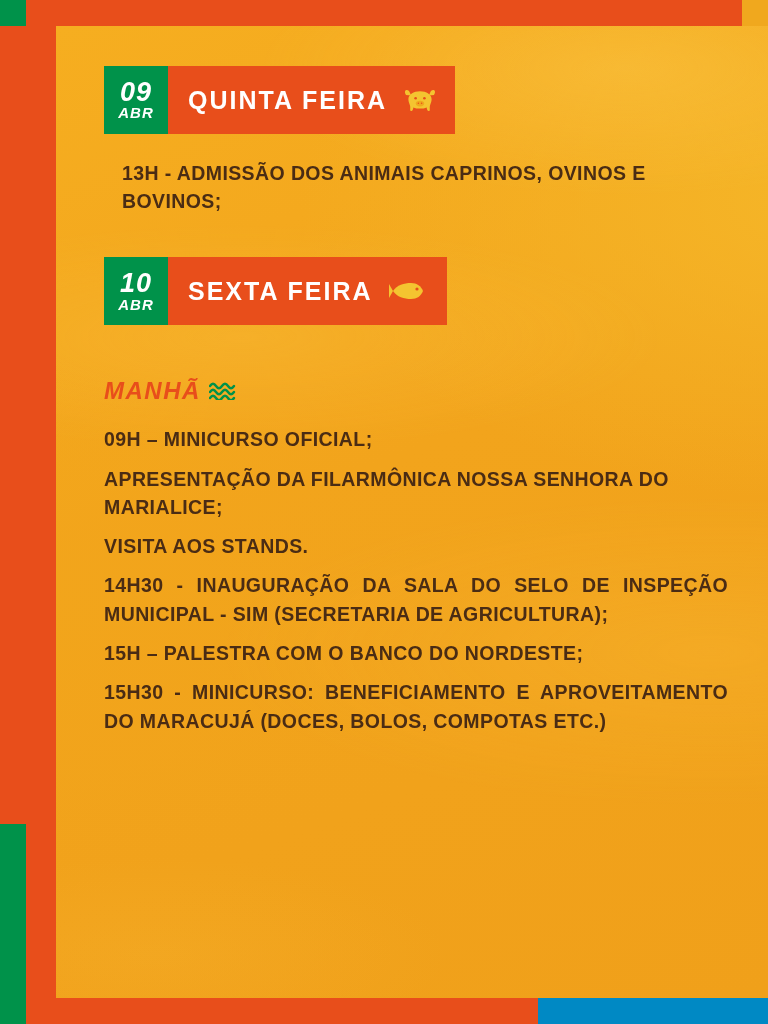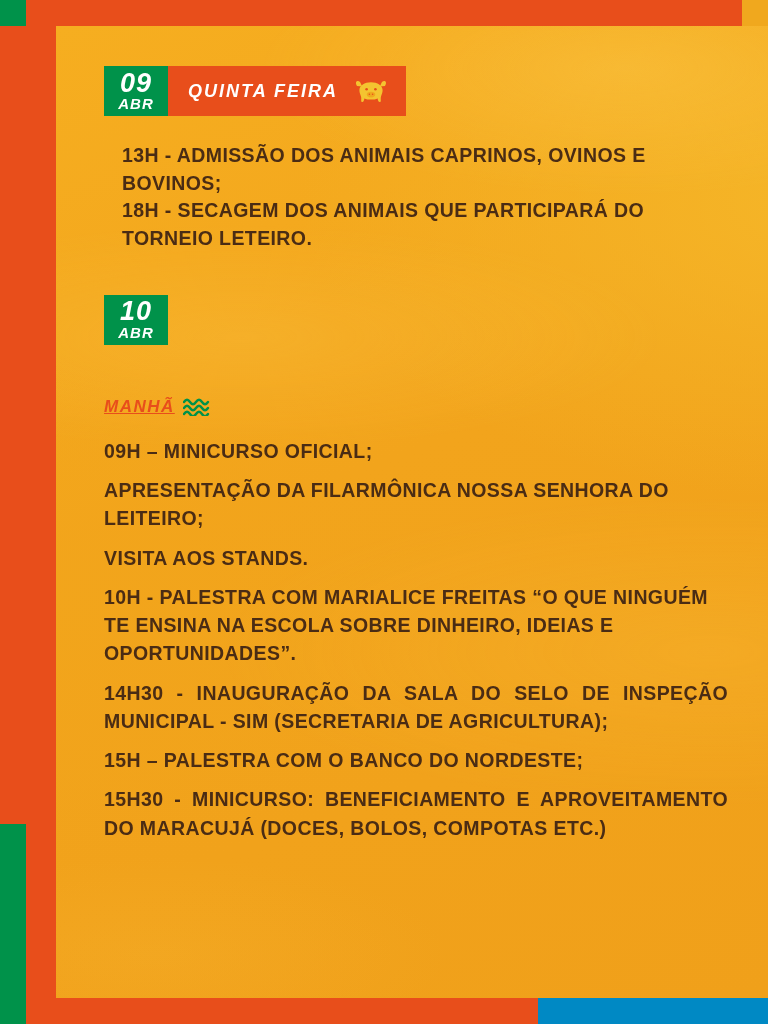--- a/index.html
+++ b/index.html
@@ -77,21 +77,21 @@
   .content {
     position: relative;
     padding: 40px 40px 0 48px;
     z-index: 2;
   }
 
   
   .day-banner {
     display: inline-flex;
     align-items: stretch;
-    height: 50px;
+    height: 68px;
     margin-bottom: 26px;
     justify-content: center;
   }
   .day-banner .date-box {
     background: #00924a;
     color: #ffffff;
     padding: 4px 14px 4px 14px;
     display: flex;
     flex-direction: column;
     align-items: center;
@@ -114,23 +114,22 @@
   }
   .day-banner .day-name-box {
     background: #e84e1b;
     color: #ffffff;
     display: flex;
     align-items: center;
     gap: 16px;
     padding: 0 18px 0 20px;
   }
   .day-banner .day-name {
-    font-size: 18px;
-    font-weight: 800;
-    font-style: italic;
+    font-size: 25px;
+    font-weight: 800;
     letter-spacing: 2px;
     white-space: nowrap;
   }
   .day-icon { display: flex; align-items: center; }
 
   
   .schedule {
     color: #4a2c14;
     font-size: 19.5px;
     font-weight: 700;
@@ -139,29 +138,28 @@
   }
   .schedule .line {
     margin-bottom: 2px;
   }
   .block-tight .line { margin-bottom: 0px; line-height: 1.42; }
   .block-loose .line { margin-bottom: 11px; line-height: 1.45; }
   .just .line { text-align: justify; }
 
   .section-label {
     color: #e84e1b;
-    font-size: 17px;
+    font-size: 24px;
     font-weight: 800;
     font-style: italic;
     letter-spacing: 1.5px;
     display: flex;
     align-items: center;
     gap: 8px;
     margin: 26px 0 20px 0;
-    text-decoration: underline;
   }
 
   .day-block { margin-bottom: 30px; }
   .pad-left { padding-left: 18px; }
 
   .wave-icon { display: inline-flex; }
 </style>
 </head>
 <body>
 
@@ -192,49 +190,57 @@
                 <ellipse cx="17" cy="15.6" rx="4.2" ry="2.8" fill="#f0a81e"></ellipse>
                 <circle cx="15.4" cy="15.3" r=".75" fill="#e84e1b"></circle>
                 <circle cx="18.6" cy="15.3" r=".75" fill="#e84e1b"></circle>
               </svg>
             </span>
           </div>
         </div>
 
         <div class="schedule block-tight pad-left">
           <div class="line">13H - ADMISSÃO DOS ANIMAIS CAPRINOS, OVINOS E BOVINOS;</div>
-          <div class="line">18H - SECAGEM DOS ANIMAIS QUE PARTICIPARÁ DO TORNEIO LETEIRO.</div>
         </div>
       </div>
 
       <div class="day-block" style="margin-top:42px;">
         <div class="day-banner">
           <div class="date-box">
             <span class="date-day">10</span>
             <span class="date-month">ABR</span>
+          </div>
+          <div class="day-name-box">
+            <span class="day-name">SEXTA FEIRA</span>
+            <span class="day-icon">
+              <svg width="40" height="20" viewBox="0 0 40 20" aria-hidden="true">
+                <path fill="#f4c430" d="M4 10c4-6 11-8 18-8 6 0 10 3 12 8-2 5-6 8-12 8-7 0-14-2-18-8z"></path>
+                <path fill="#f4c430" d="M4 10 0 3v14z"></path>
+                <circle cx="28" cy="8" r="1.6" fill="#e84e1b"></circle>
+              </svg>
+            </span>
           </div>
         </div>
 
         
         <div class="section-label">
           <span>MANHÃ</span>
           <span class="wave-icon">
             <svg width="30" height="18" viewBox="0 0 30 18" aria-hidden="true">
               <path d="M1 4c2-3 4-3 6 0s4 3 6 0 4-3 6 0 4 3 6 0" stroke="#00924a" stroke-width="2.4" fill="none" stroke-linecap="round"></path>
               <path d="M1 10c2-3 4-3 6 0s4 3 6 0 4-3 6 0 4 3 6 0" stroke="#00924a" stroke-width="2.4" fill="none" stroke-linecap="round"></path>
               <path d="M1 16c2-3 4-3 6 0s4 3 6 0 4-3 6 0 4 3 6 0" stroke="#00924a" stroke-width="2.4" fill="none" stroke-linecap="round"></path>
             </svg>
           </span>
         </div>
 
         <div class="schedule block-loose">
           <div class="line">09H – MINICURSO OFICIAL;</div>
-          <div class="line">APRESENTAÇÃO DA FILARMÔNICA NOSSA SENHORA DO LEITEIRO;</div>
+          <div class="line">APRESENTAÇÃO DA FILARMÔNICA NOSSA SENHORA DO MARIALICE;</div>
           <div class="line">VISITA AOS STANDS.</div>
-          <div class="line">10H - PALESTRA COM MARIALICE FREITAS “O QUE NINGUÉM TE ENSINA NA ESCOLA SOBRE DINHEIRO, IDEIAS E OPORTUNIDADES”.</div>
         </div>
 
         
 
         <div class="schedule block-loose just">
           <div class="line">14H30 - INAUGURAÇÃO DA SALA DO SELO DE INSPEÇÃO MUNICIPAL - SIM (SECRETARIA DE AGRICULTURA);</div>
           <div class="line">15H – PALESTRA COM O BANCO DO NORDESTE;</div>
           <div class="line">15H30 - MINICURSO: BENEFICIAMENTO E APROVEITAMENTO DO MARACUJÁ (DOCES, BOLOS, COMPOTAS ETC.)</div>
 
         </div>

